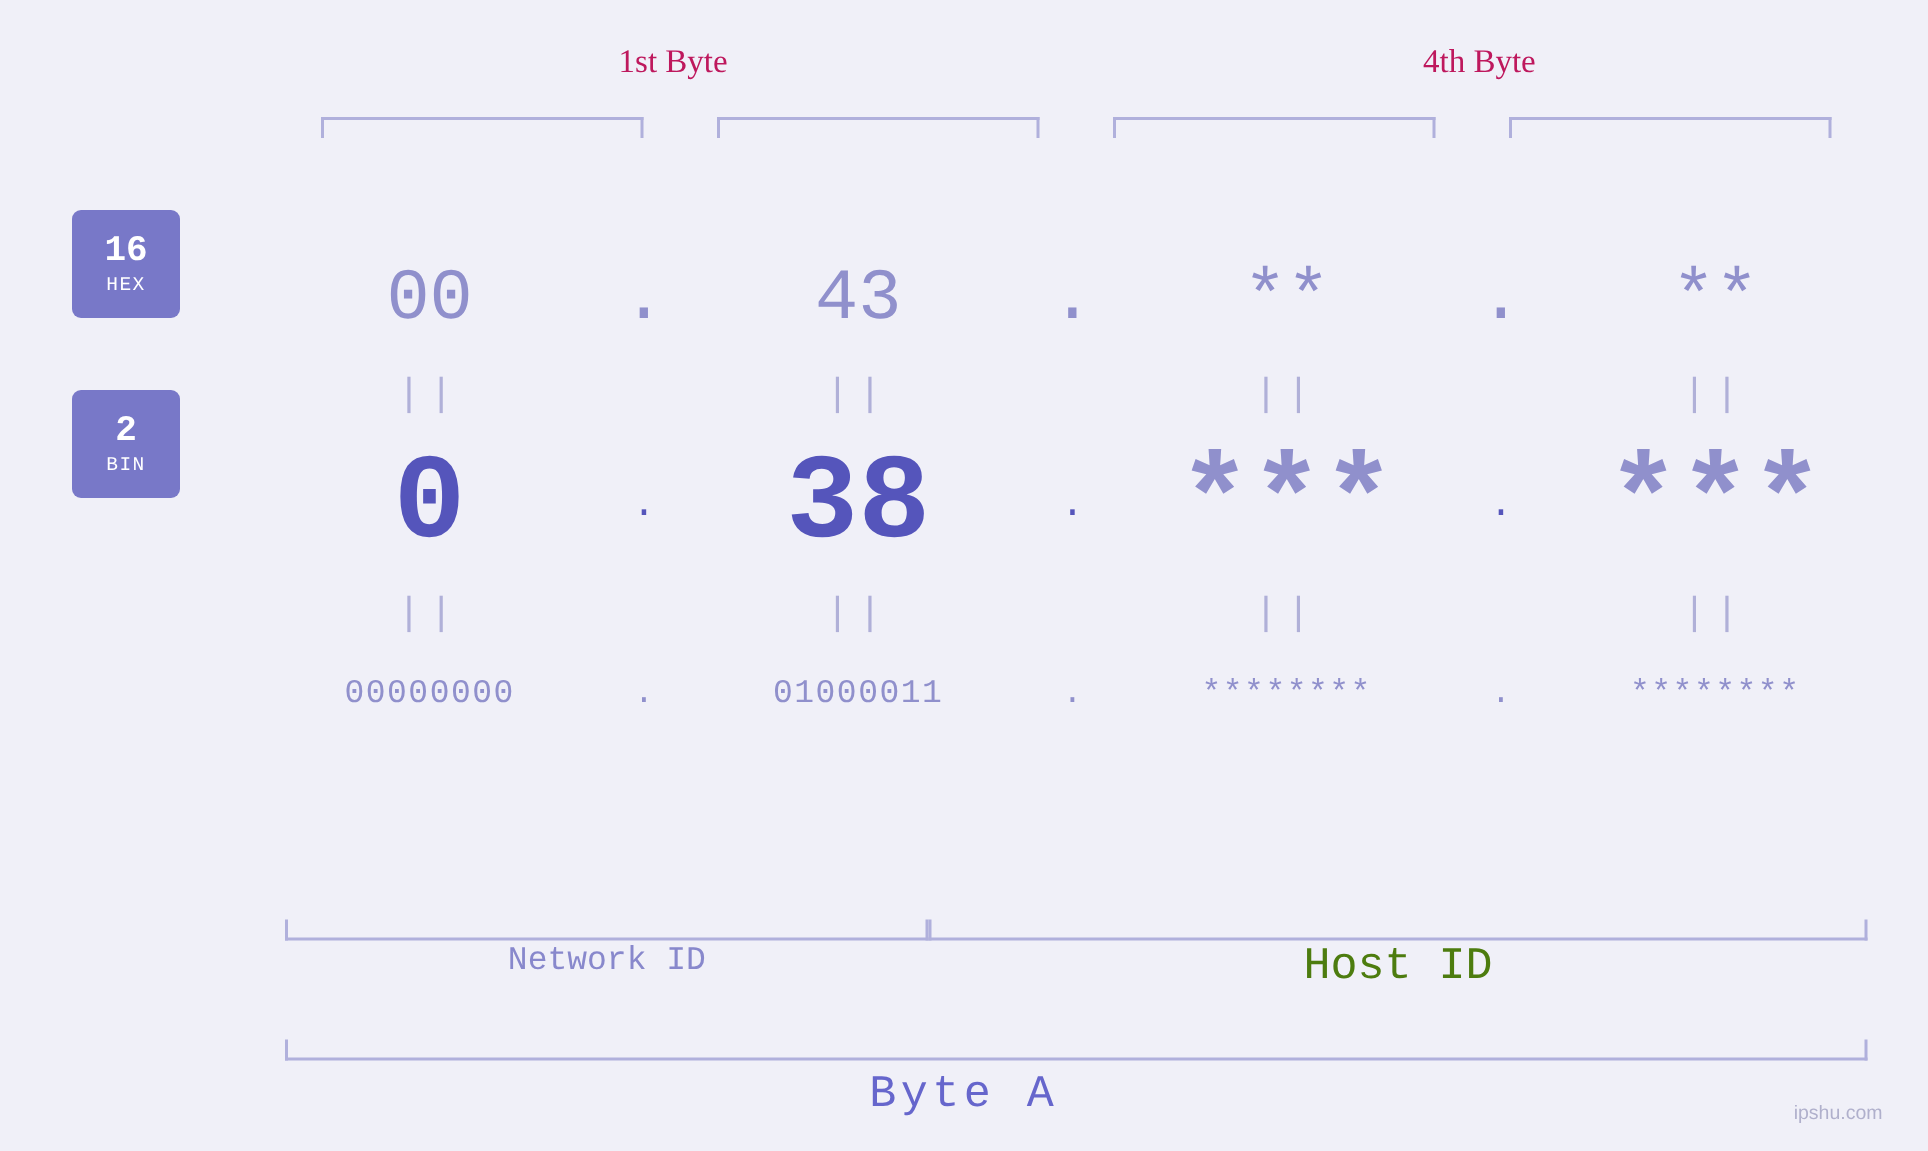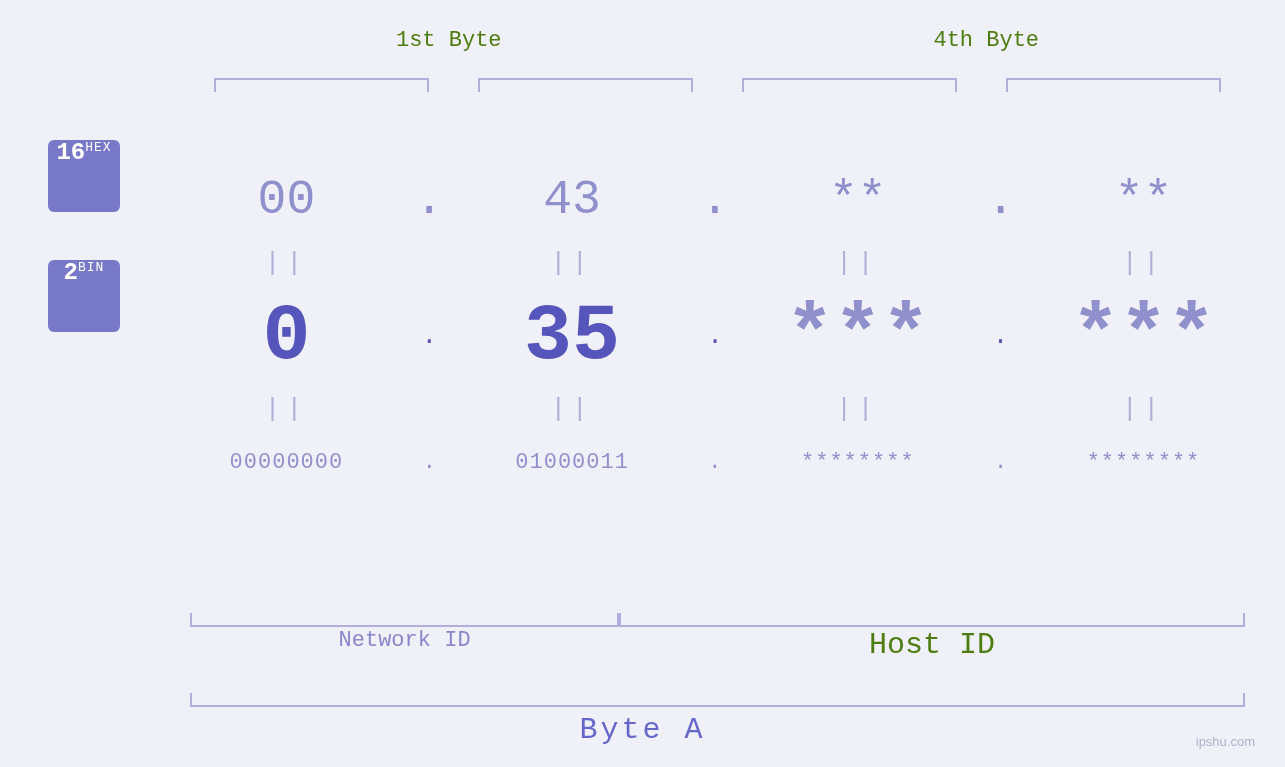--- a/index.html
+++ b/index.html
@@ -32,22 +32,22 @@
       flex-direction: column;
       gap: 48px;
     }
 
     .badge {
       background: #7878c8;
       color: #fff;
       width: 72px;
       height: 72px;
       display: flex;
-      flex-direction: row;
-      align-items: flex-start;
+      flex-direction: column;
+      align-items: center;
       justify-content: center;
       border-radius: 6px;
       font-family: Liberation Mono, monospace;
     }
 
     .badge .num {
       font-size: 24px;
       font-weight: bold;
       line-height: 1.1;
     }
@@ -62,23 +62,23 @@
     .col-headers {
       position: absolute;
       top: 28px;
       left: 180px;
       right: 30px;
       display: flex;
       justify-content: space-around;
     }
 
     .col-header {
-      color: #4d7c0f;
+      color: #be185d;
       font-size: 22px;
-      font-family: Liberation Mono, monospace;
+      font-family: Liberation Serif, serif;
       width: 240px;
       text-align: center;
     }
 
     
     .bracket-top {
       position: absolute;
       top: 78px;
       left: 190px;
       right: 40px;
@@ -346,21 +346,21 @@
       <div class="eq-sign">||</div>
       <div class="eq-dot"></div>
       <div class="eq-sign">||</div>
       <div class="eq-dot"></div>
       <div class="eq-sign">||</div>
     </div>
 
     <div class="row-dec">
       <div class="cell cell-dec">0</div>
       <div class="dot-dec">.</div>
-      <div class="cell cell-dec">35</div>
+      <div class="cell cell-dec">38</div>
       <div class="dot-dec">.</div>
       <div class="cell cell-dec masked">***</div>
       <div class="dot-dec">.</div>
       <div class="cell cell-dec masked">***</div>
     </div>
 
     <div class="row-eq2">
       <div class="eq-sign">||</div>
       <div class="eq-dot"></div>
       <div class="eq-sign">||</div>

